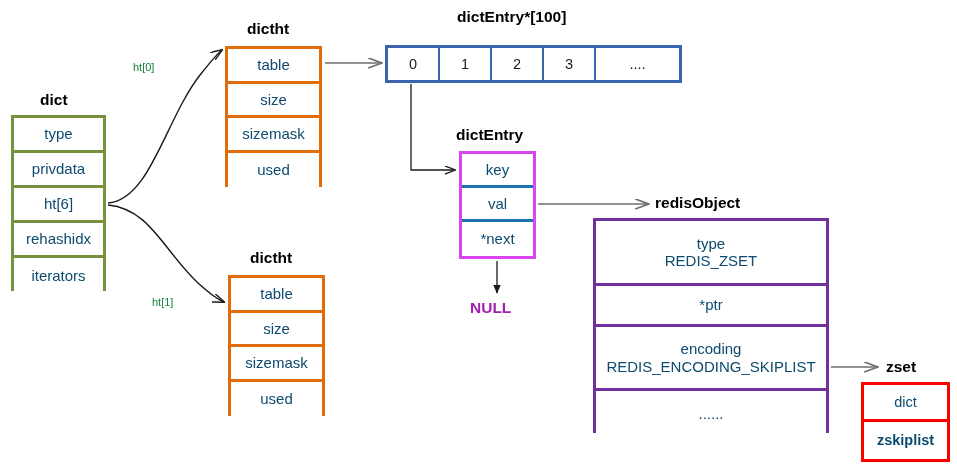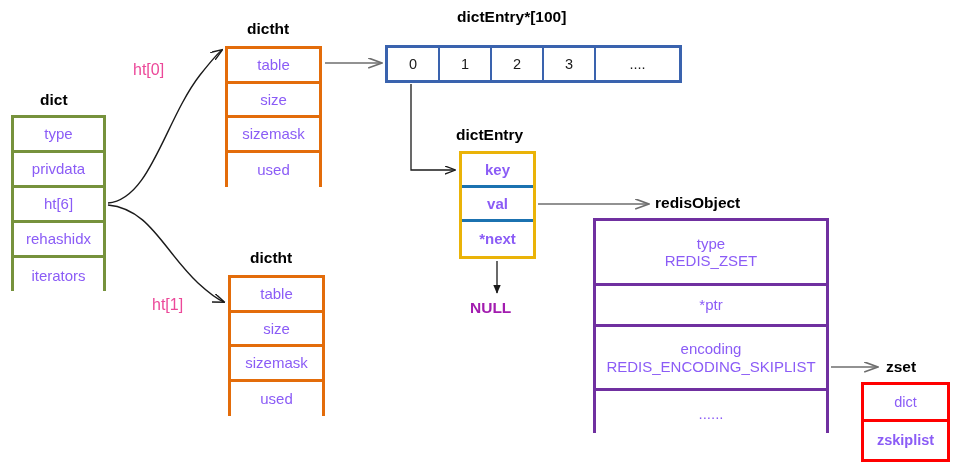--- a/index.html
+++ b/index.html
@@ -20,35 +20,35 @@
     box-sizing: border-box;
     background: #ffffff;
   }
   .struct .row {
     box-sizing: border-box;
     display: flex;
     align-items: center;
     justify-content: center;
     text-align: center;
     font-size: 15px;
-    color: #8b5cf6;
+    color: #0c4a6e;
     line-height: 1.15;
     background: #ffffff;
   }
   .title {
     position: absolute;
     font-weight: bold;
     font-size: 15.5px;
     color: #000000;
     white-space: nowrap;
   }
   .edge-label {
     position: absolute;
-    font-size: 16px;
-    color: #ec4899;
+    font-size: 11px;
+    color: #15803d;
     white-space: nowrap;
   }
   .null-label {
     position: absolute;
     font-weight: bold;
     font-size: 15.5px;
     color: #a21caf;
     white-space: nowrap;
   }
 
@@ -97,22 +97,21 @@
   #array-box .cell:last-child { border-right: none; }
   #array-box .cell.c0 { width: 52px; }
   #array-box .cell.c1 { width: 52px; }
   #array-box .cell.c2 { width: 52px; }
   #array-box .cell.c3 { width: 52px; }
   #array-box .cell.c4 { flex: 1 1 auto; }
 
   
   #dictentry-box {
     left: 459px; top: 151px; width: 77px; height: 108px;
-    border: 3px solid #eab308;
-    font-weight: bold;
+    border: 3px solid #d946ef;
   }
   #dictentry-box .row {
     height: 34px;
     border-bottom: 3px solid #1B72B0;
   }
   #dictentry-box .row:last-child { border-bottom: none; }
 
   
   #redisobject-box {
     left: 593px; top: 218px; width: 236px; height: 215px;

